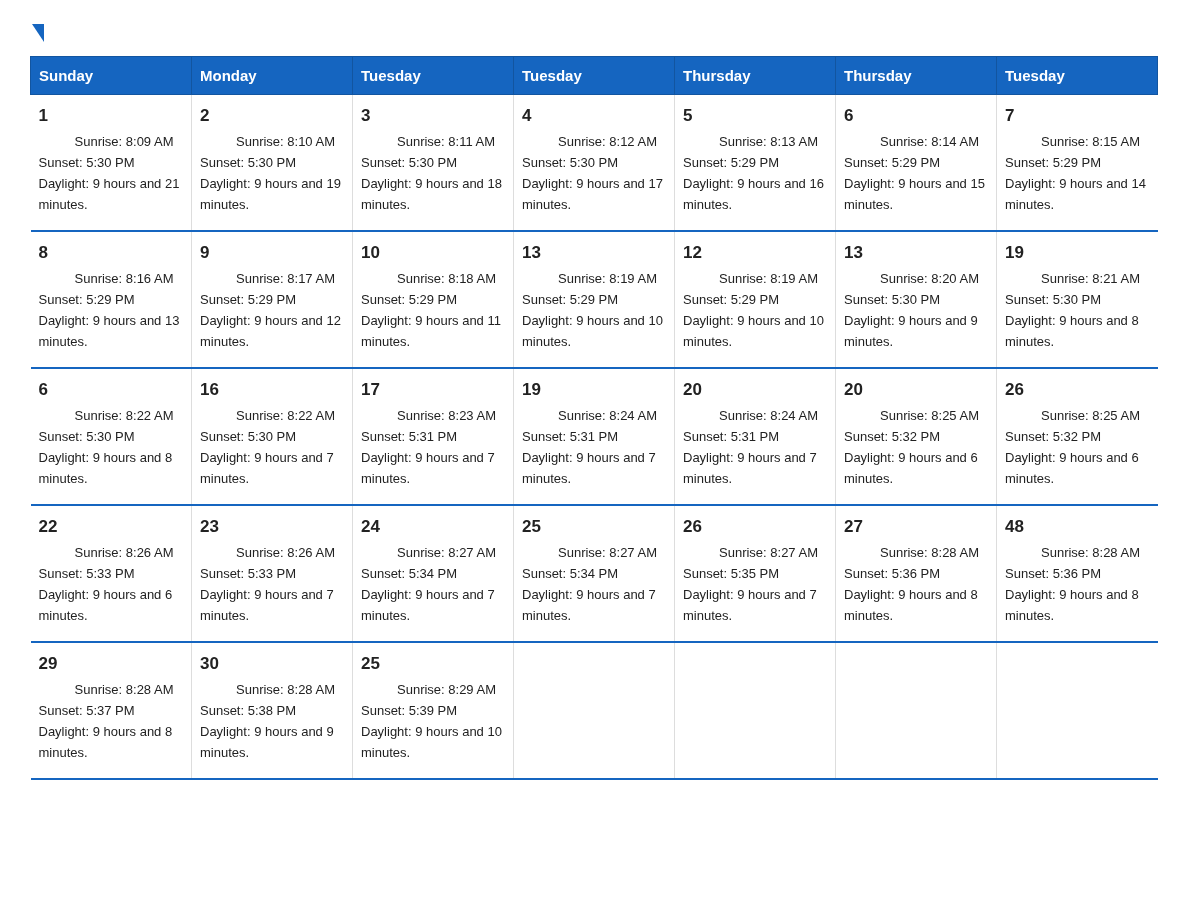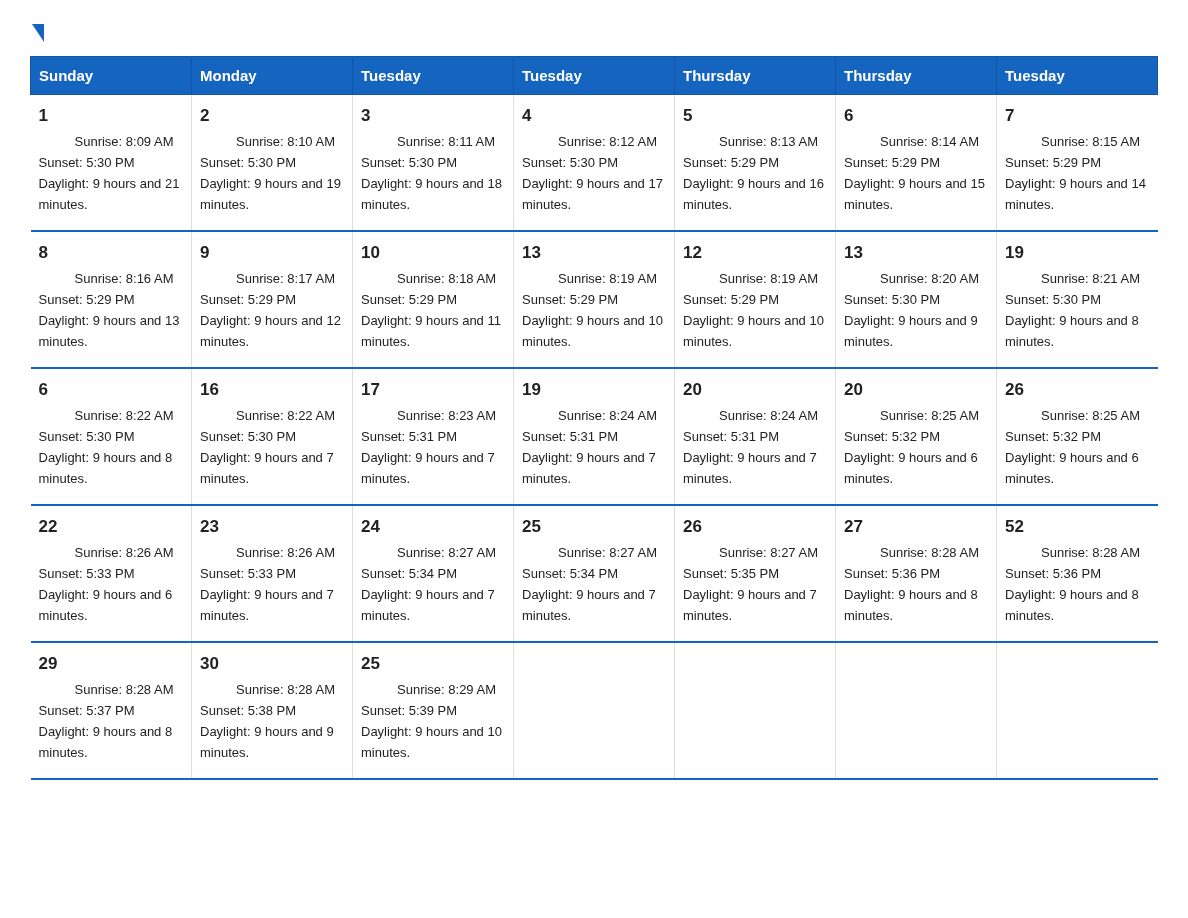--- a/index.html
+++ b/index.html
@@ -157,21 +157,21 @@
         <td><span class="day-number">20</span><span class="day-info">Sunrise: 8:25 AM<br>Sunset: 5:32 PM<br>Daylight: 9 hours and 6 minutes.</span></td>
         <td><span class="day-number">26</span><span class="day-info">Sunrise: 8:25 AM<br>Sunset: 5:32 PM<br>Daylight: 9 hours and 6 minutes.</span></td>
       </tr>
       <tr>
         <td><span class="day-number">22</span><span class="day-info">Sunrise: 8:26 AM<br>Sunset: 5:33 PM<br>Daylight: 9 hours and 6 minutes.</span></td>
         <td><span class="day-number">23</span><span class="day-info">Sunrise: 8:26 AM<br>Sunset: 5:33 PM<br>Daylight: 9 hours and 7 minutes.</span></td>
         <td><span class="day-number">24</span><span class="day-info">Sunrise: 8:27 AM<br>Sunset: 5:34 PM<br>Daylight: 9 hours and 7 minutes.</span></td>
         <td><span class="day-number">25</span><span class="day-info">Sunrise: 8:27 AM<br>Sunset: 5:34 PM<br>Daylight: 9 hours and 7 minutes.</span></td>
         <td><span class="day-number">26</span><span class="day-info">Sunrise: 8:27 AM<br>Sunset: 5:35 PM<br>Daylight: 9 hours and 7 minutes.</span></td>
         <td><span class="day-number">27</span><span class="day-info">Sunrise: 8:28 AM<br>Sunset: 5:36 PM<br>Daylight: 9 hours and 8 minutes.</span></td>
-        <td><span class="day-number">52</span><span class="day-info">Sunrise: 8:28 AM<br>Sunset: 5:36 PM<br>Daylight: 9 hours and 8 minutes.</span></td>
+        <td><span class="day-number">48</span><span class="day-info">Sunrise: 8:28 AM<br>Sunset: 5:36 PM<br>Daylight: 9 hours and 8 minutes.</span></td>
       </tr>
       <tr>
         <td><span class="day-number">29</span><span class="day-info">Sunrise: 8:28 AM<br>Sunset: 5:37 PM<br>Daylight: 9 hours and 8 minutes.</span></td>
         <td><span class="day-number">30</span><span class="day-info">Sunrise: 8:28 AM<br>Sunset: 5:38 PM<br>Daylight: 9 hours and 9 minutes.</span></td>
         <td><span class="day-number">25</span><span class="day-info">Sunrise: 8:29 AM<br>Sunset: 5:39 PM<br>Daylight: 9 hours and 10 minutes.</span></td>
         <td></td>
         <td></td>
         <td></td>
         <td></td>
       </tr>

